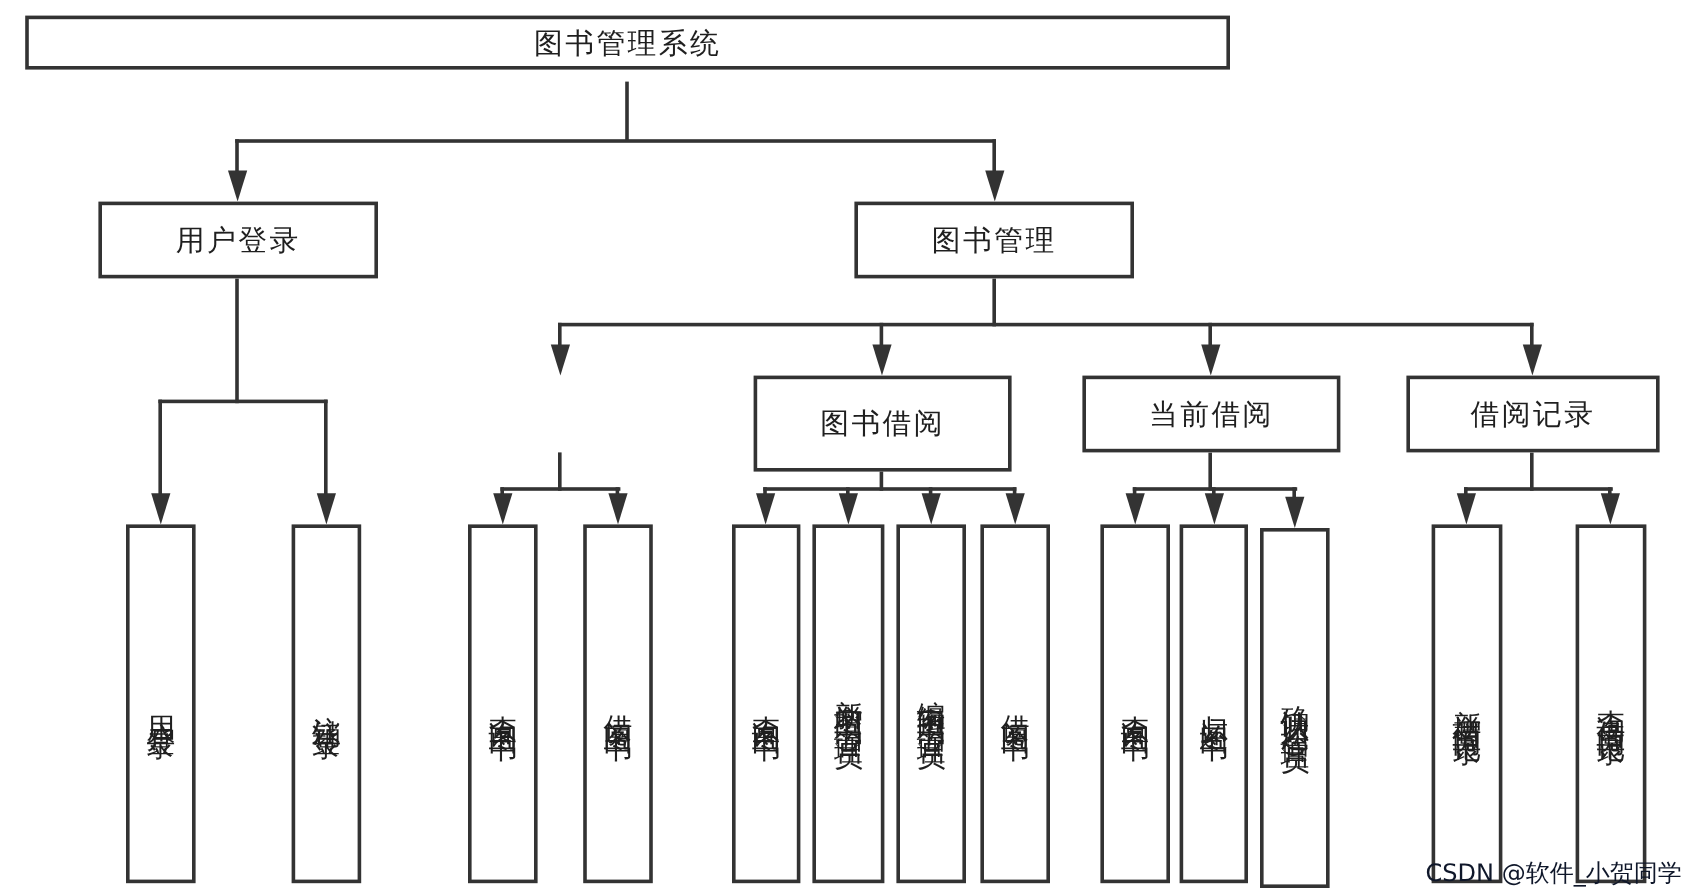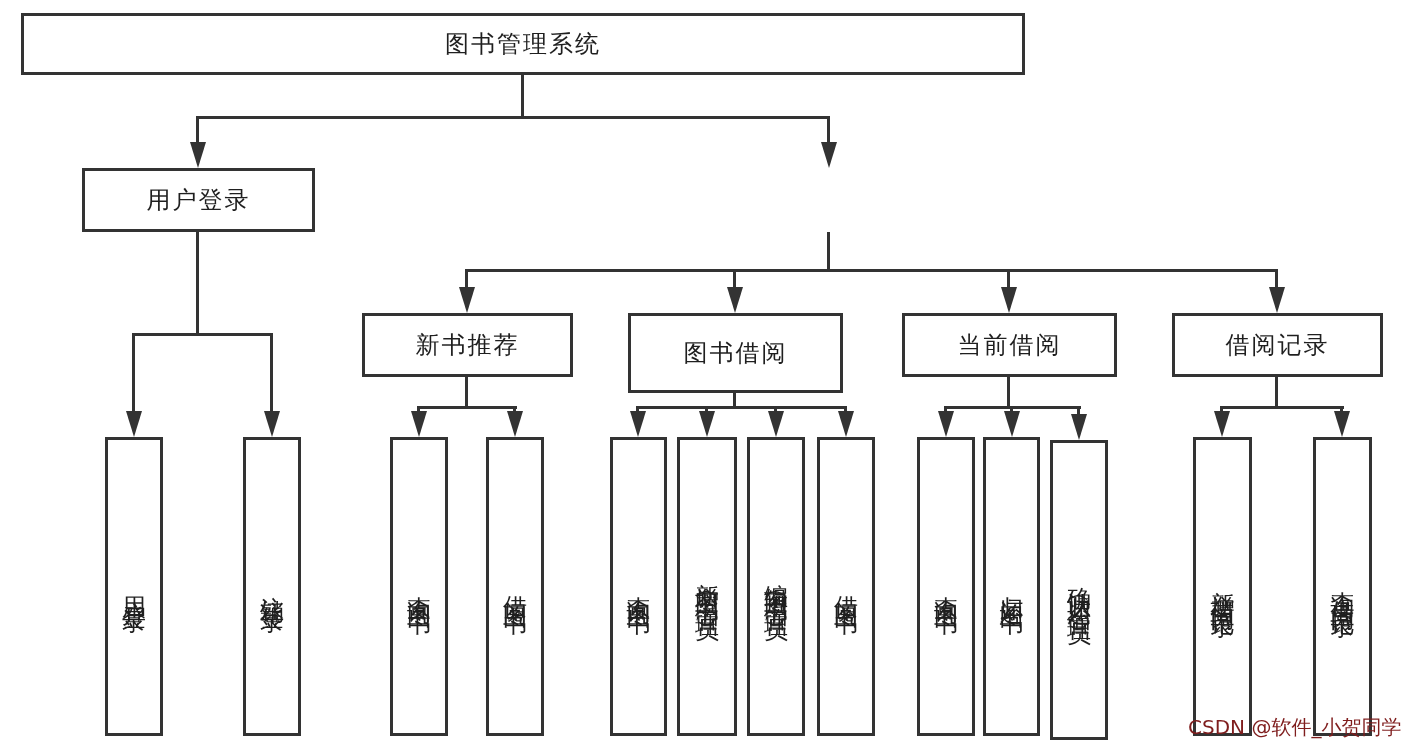--- a/index.html
+++ b/index.html
@@ -59,27 +59,27 @@
     border-top: 26px solid #333333;
     z-index: 1;
   }
 
   
   .watermark {
     position: absolute;
     left: 1188px;
     top: 714px;
     font-size: 20px;
-    color: #7f1d1d;
+    color: #0f172a;
     white-space: nowrap;
     z-index: 3;
   }
 
   
-  .n-root   { left: 21px;  top: 13px;  width: 1004px; height: 62px; }
+  .n-root   { left: 21px;  top: 13px;  width: 1004px; height: 45px; }
   .n-user   { left: 82px;  top: 168px; width: 233px;  height: 64px; }
   .n-mgmt   { left: 712px; top: 168px; width: 233px;  height: 64px; }
 
   
   .n-newbook { left: 362px;  top: 313px; width: 211px; height: 64px; }
   .n-borrow  { left: 628px;  top: 313px; width: 215px; height: 80px; }
   .n-current { left: 902px;  top: 313px; width: 215px; height: 64px; }
   .n-records { left: 1172px; top: 313px; width: 211px; height: 64px; }
 
   
@@ -102,24 +102,24 @@
 
 <div class="canvas">
 
   <div class="node n-root">
     <span>图书管理系统</span>
   </div>
 
   <div class="node n-user">
     <span>用户登录</span>
   </div>
-
-  <div class="node n-newbook">
-    <span>新书推荐</span>
-  </div>
+  <div class="node n-mgmt">
+    <span>图书管理</span>
+  </div>
+
   <div class="node n-borrow">
     <span>图书借阅</span>
   </div>
   <div class="node n-records">
     <span>借阅记录</span>
   </div>
   <div class="node n-current">
     <span>当前借阅</span>
   </div>
 

